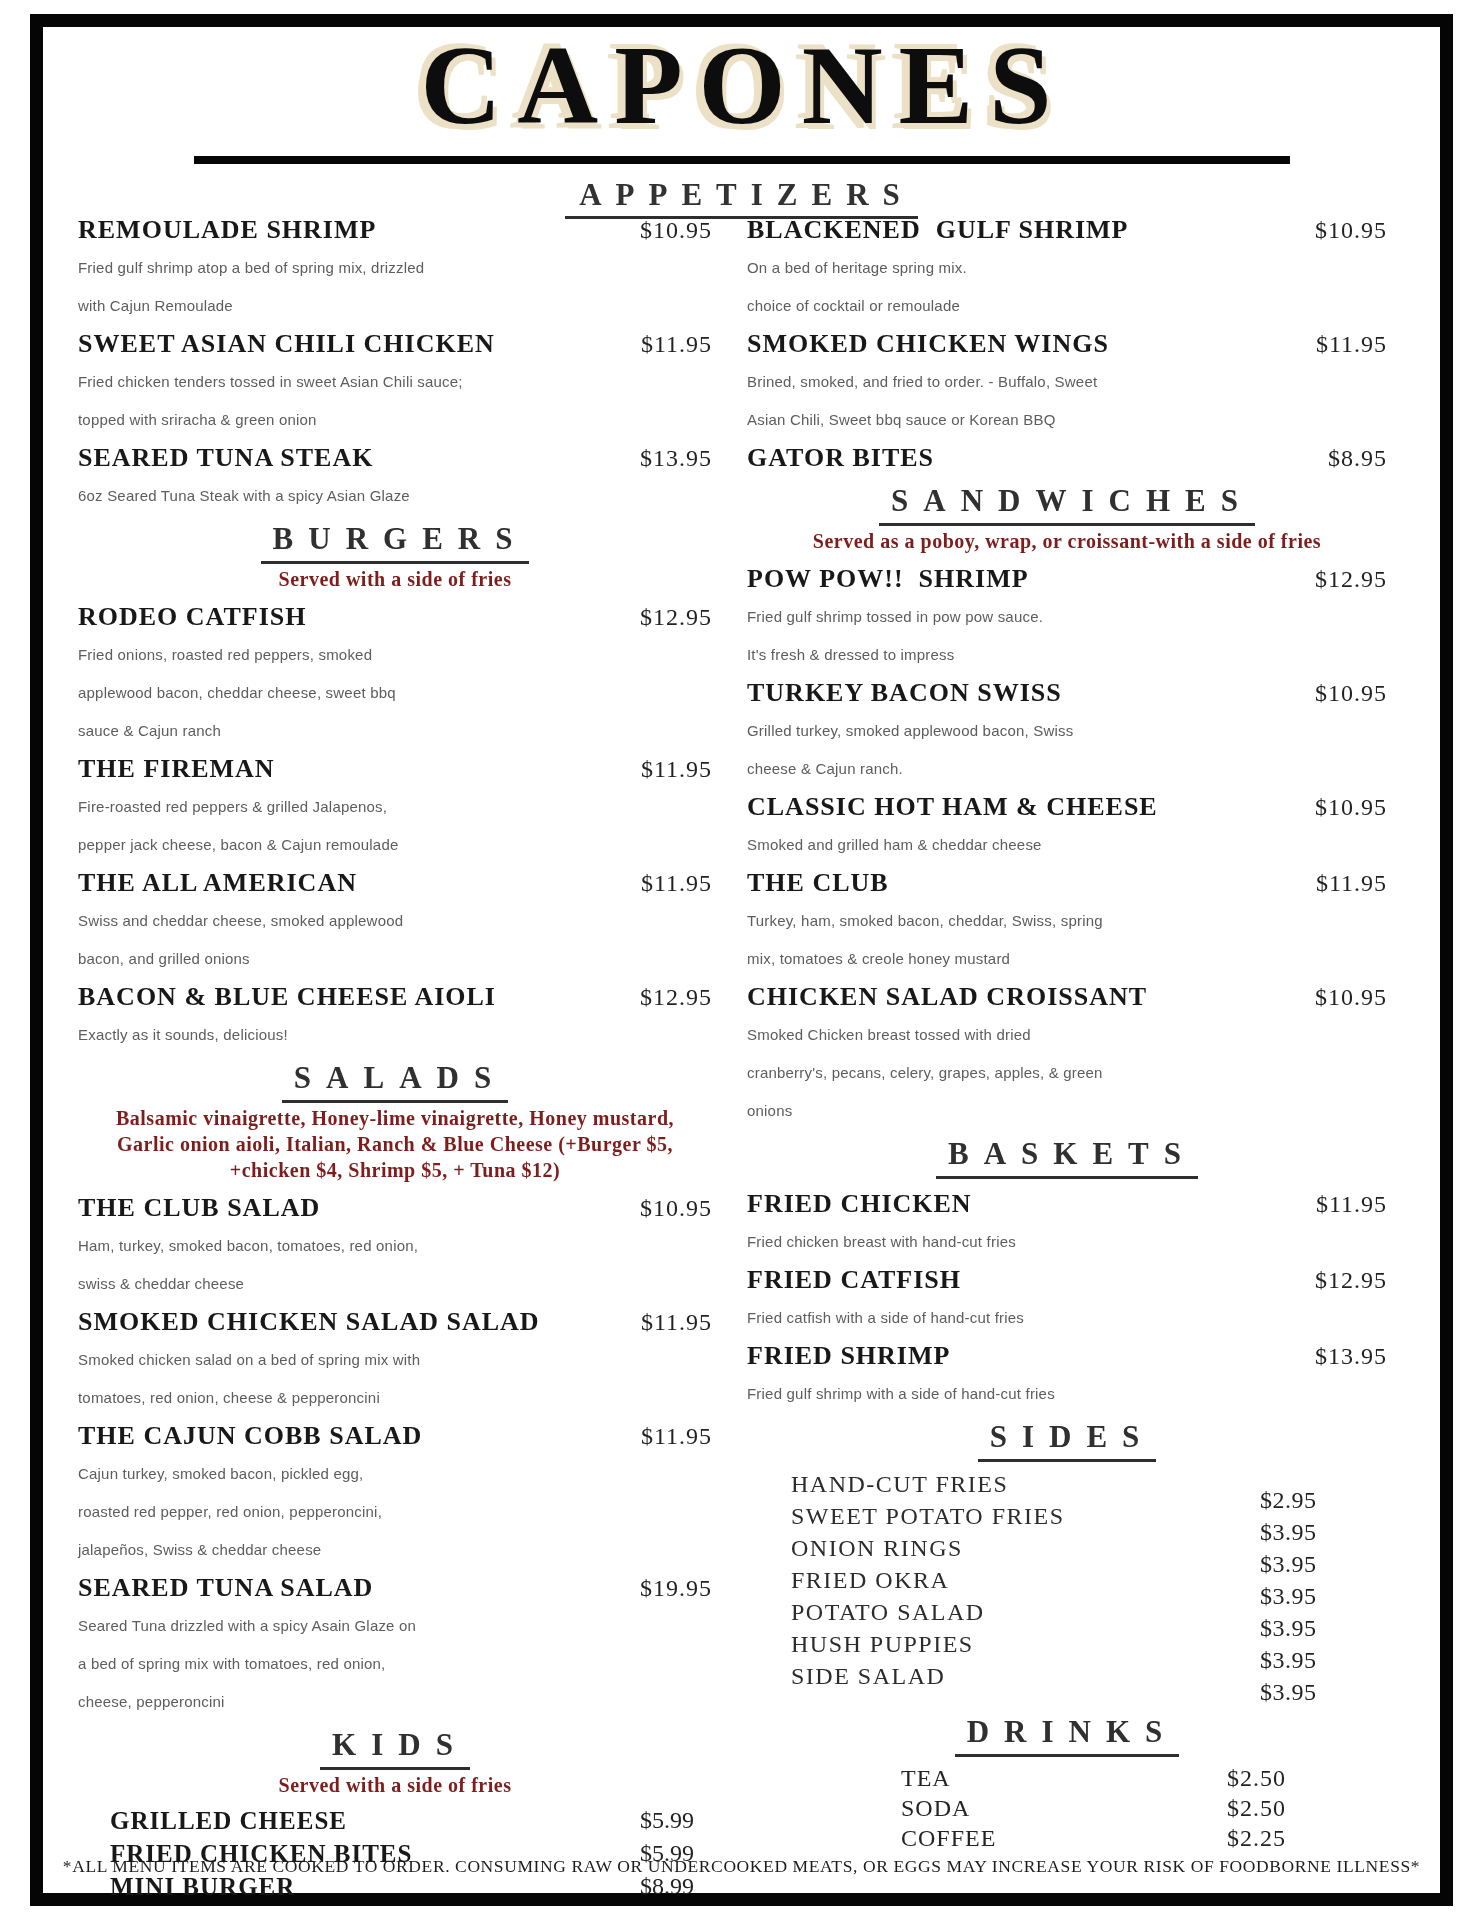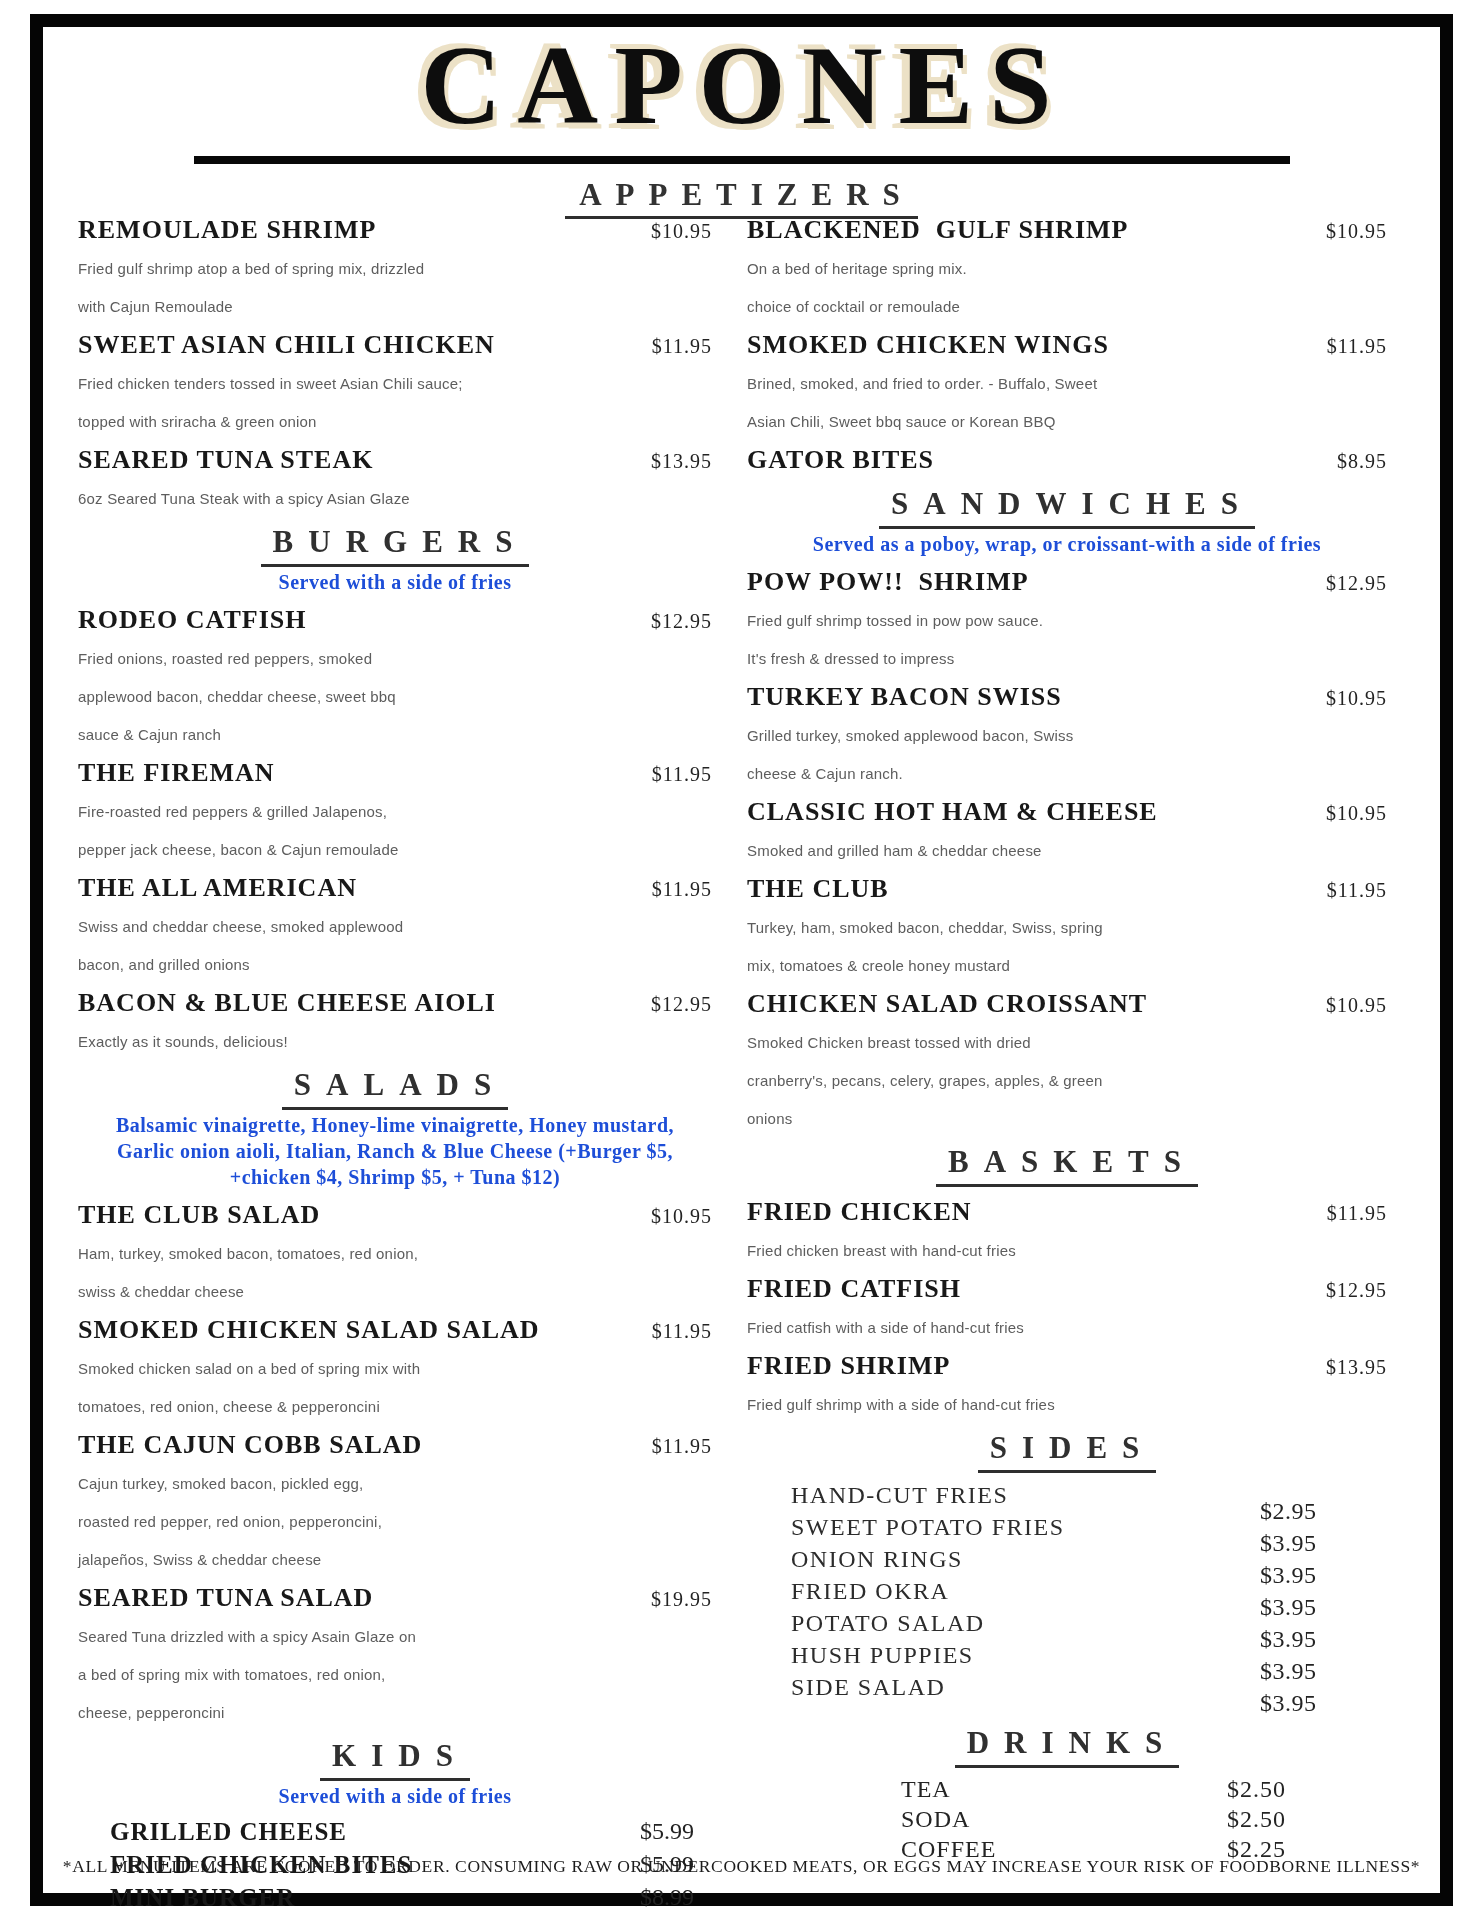--- a/index.html
+++ b/index.html
@@ -11,27 +11,27 @@
          color:#0d0d0d;white-space:pre;
          text-shadow:-8px 5px 0 var(--cream), -6px -5px 0 var(--cream), 4px 6px 0 var(--cream);}
   .rule{height:8px;background:#070707;width:1096px;margin:12px auto 0;}
   .app-heading{display:inline-block;margin-top:13px;font-size:31px;font-weight:bold;letter-spacing:14px;
          color:#323232;border-bottom:3px solid #2e2e2e;padding:0 4px 3px 14px;line-height:36px;}
   .col{position:absolute;top:211px;}
   .col-left{left:78px;width:634px;}
   .col-right{left:747px;width:640px;}
   .item-row{display:flex;justify-content:space-between;align-items:baseline;line-height:38px;}
   .item-name{font-weight:bold;font-size:26px;letter-spacing:1px;color:#181818;white-space:pre;}
-  .item-price{font-size:20px;color:#232323;letter-spacing:1px;}
+  .item-price{font-size:24px;color:#232323;letter-spacing:1px;}
   .item-desc{font-family:"Liberation Sans",sans-serif;font-size:15px;color:#5d5d5d;
          line-height:38px;white-space:pre-line;letter-spacing:0.2px;}
   .sec{text-align:center;margin:4px 0 6px;}
   .sec-label{display:inline-block;font-size:31px;font-weight:bold;letter-spacing:15px;color:#303030;
          border-bottom:3px solid #2e2e2e;padding:0 2px 2px 12px;line-height:40px;white-space:pre;}
-  .sec-note{font-size:20px;font-weight:bold;color:#1d4ed8;line-height:26px;white-space:pre-line;
+  .sec-note{font-size:20px;font-weight:bold;color:#7f1d1d;line-height:26px;white-space:pre-line;
          letter-spacing:0.5px;margin-top:2px;}
   .plain-row{display:flex;justify-content:space-between;align-items:flex-start;
          padding:0 18px 0 32px;line-height:33px;}
   .plain-name{font-weight:bold;font-size:25px;letter-spacing:1px;color:#181818;}
   .plain-price{font-size:24px;color:#232323;}
   .stagger{display:flex;margin-left:44px;margin-top:6px;}
   .stagger-names{width:469px;}
   .stagger-names div{line-height:32px;font-size:24px;letter-spacing:1.5px;color:#2c2c2c;}
   .stagger-prices{margin-top:16px;}
   .stagger-prices div{line-height:32px;font-size:24px;color:#232323;letter-spacing:0.5px;}

